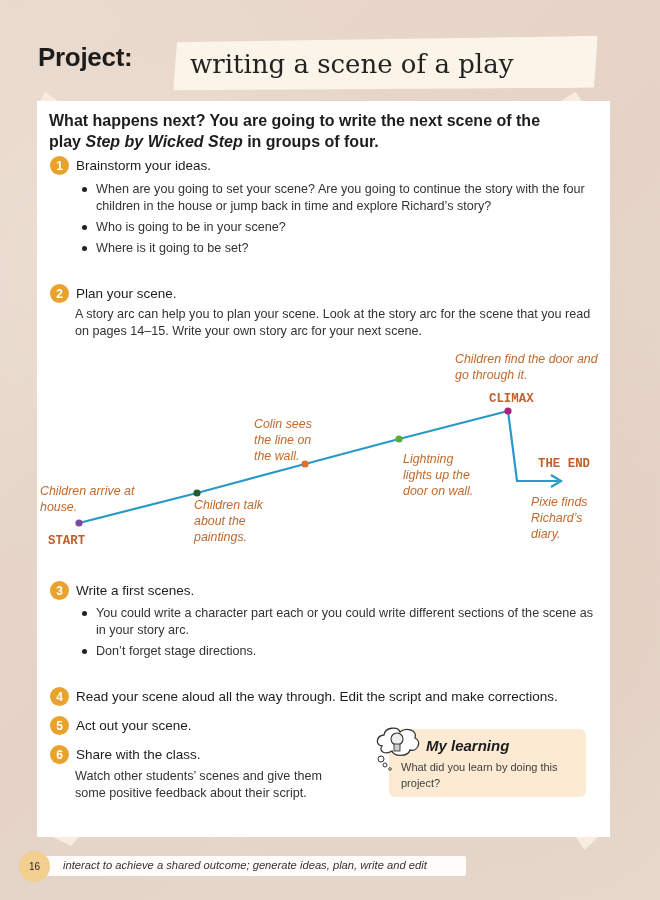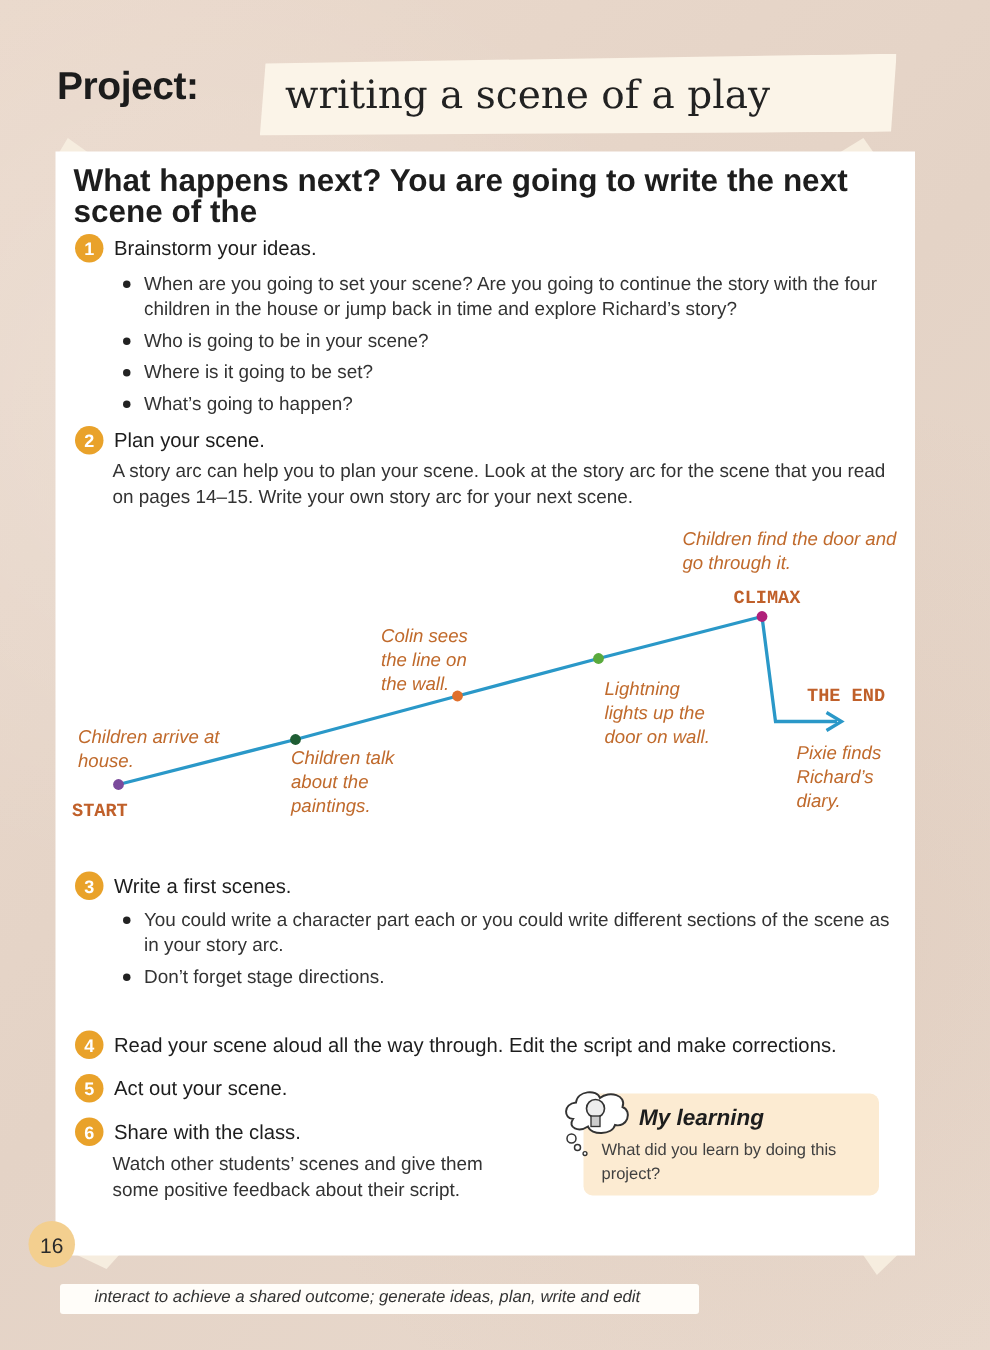--- a/index.html
+++ b/index.html
@@ -29,21 +29,21 @@
     position: absolute; left: 190px; top: 49px;
     font-family: "DejaVu Serif", serif; font-size: 26px; color: #222;
   }
   .tape-corner { position: absolute; background: #f6eddf; }
   .panel {
     position: absolute; left: 37px; top: 101px; width: 573px; height: 736px;
     background: #ffffff;
   }
   .intro {
     position: absolute; left: 49px; top: 110px; width: 550px;
-    font-weight: bold; font-size: 21px; line-height: 21px; color: #1d1d1d;
+    font-weight: bold; font-size: 16px; line-height: 21px; color: #1d1d1d;
   }
   .intro i { font-style: italic; }
   .step { position: absolute; left: 50px; display: flex; align-items: center; }
   .badge {
     width: 19px; height: 19px; border-radius: 50%;
     background: #e9a22a; color: #fff; font-weight: bold; font-size: 12px;
     display: flex; align-items: center; justify-content: center; margin-right: 7px;
   }
   .step-title { font-size: 13.5px; color: #1d1d1d; }
   .bullets { position: absolute; left: 80px; width: 520px; list-style: none; }
@@ -66,72 +66,72 @@
   .learn-title {
     position: absolute; left: 426px; top: 737px; font-weight: bold; font-style: italic;
     font-size: 15px; color: #1d1d1d;
   }
   .learn-text { position: absolute; left: 401px; top: 759px; font-size: 11px; line-height: 16px; color: #404040; }
   .footer-bar {
     position: absolute; left: 40px; top: 856px; width: 426px; height: 20px;
     background: #fffdf9; border-radius: 2px;
   }
   .page-num {
-    position: absolute; left: 19px; top: 814px; width: 31px; height: 31px; border-radius: 50%;
+    position: absolute; left: 19px; top: 851px; width: 31px; height: 31px; border-radius: 50%;
     background: #f3cf8f; display: flex; align-items: center; justify-content: center;
-    font-size: 14px; color: #2a2a2a;
+    font-size: 10px; color: #2a2a2a;
   }
   .footer-text { position: absolute; left: 63px; top: 859px; font-size: 11.2px; font-style: italic; color: #333; }
 </style>
 </head>
 <body>
 
 <div class="title-label">Project:</div>
 <div class="title-tape"></div>
 <div class="title-text">writing a scene of a play</div>
 
 <div class="tape-corner" style="left:38px;top:92px;width:24px;height:12px;clip-path:polygon(30% 0,100% 100%,0 100%);"></div>
 <div class="tape-corner" style="left:556px;top:92px;width:28px;height:12px;clip-path:polygon(70% 0,100% 100%,0 100%);"></div>
 <div class="tape-corner" style="left:50px;top:836px;width:30px;height:10px;clip-path:polygon(0 0,100% 0,70% 100%);"></div>
 <div class="tape-corner" style="left:575px;top:836px;width:24px;height:14px;clip-path:polygon(0 0,100% 0,40% 100%);"></div>
 
 <div class="panel"></div>
 
 <div class="intro">
   <div>What happens next? You are going to write the next scene of the</div>
+  <div><span>play </span><i>Step by Wicked Step</i><span> in groups of four.</span></div>
 </div>
 
 <div class="step" style="top:156px;">
   <div class="badge">1</div>
   <div class="step-title">Brainstorm your ideas.</div>
 </div>
 <ul class="bullets" style="top:181px;">
   <li style="width:520px;">When are you going to set your scene? Are you going to continue the story with the four children in the house or jump back in time and explore Richard’s story?</li>
   <li>Who is going to be in your scene?</li>
   <li>Where is it going to be set?</li>
-  <li>What’s going to happen?</li>
 </ul>
 
 <div class="step" style="top:284px;">
   <div class="badge">2</div>
   <div class="step-title">Plan your scene.</div>
 </div>
 <div class="para" style="top:306px;width:530px;">A story arc can help you to plan your scene. Look at the story arc for the scene that you read on pages 14–15. Write your own story arc for your next scene.</div>
 
 <svg class="arc" width="660" height="900">
   <polyline points="79,523 197,493 305,464 399,439 508,411" fill="none" stroke="#2a98c8" stroke-width="2.2"></polyline>
   <polyline points="508,411 517,481 558,481" fill="none" stroke="#2a98c8" stroke-width="2.2"></polyline>
   <polyline points="551,475 561,481 551,487" fill="none" stroke="#2a98c8" stroke-width="2.2"></polyline>
   <circle cx="79" cy="523" r="3.6" fill="#7b4a9c"></circle>
   <circle cx="197" cy="493" r="3.6" fill="#1f5d33"></circle>
   <circle cx="305" cy="464" r="3.6" fill="#e0702c"></circle>
   <circle cx="399" cy="439" r="3.6" fill="#5aaa3c"></circle>
   <circle cx="508" cy="411" r="3.6" fill="#b0207a"></circle>
 </svg>
-<div class="lbl" style="left:52px;top:483px;width:110px;">Children arrive at house.</div>
+<div class="lbl" style="left:40px;top:483px;width:110px;">Children arrive at house.</div>
 <div class="cap" style="left:48px;top:534px;">START</div>
 <div class="lbl" style="left:194px;top:497px;width:90px;">Children talk about the paintings.</div>
 <div class="lbl" style="left:254px;top:416px;width:72px;">Colin sees the line on the wall.</div>
 <div class="lbl" style="left:403px;top:451px;width:82px;">Lightning lights up the door on wall.</div>
 <div class="lbl" style="left:455px;top:351px;width:145px;">Children find the door and go through it.</div>
 <div class="cap" style="left:489px;top:392px;">CLIMAX</div>
 <div class="cap" style="left:538px;top:457px;">THE END</div>
 <div class="lbl" style="left:531px;top:494px;width:70px;">Pixie finds Richard’s diary.</div>
 
 <div class="step" style="top:581px;">

